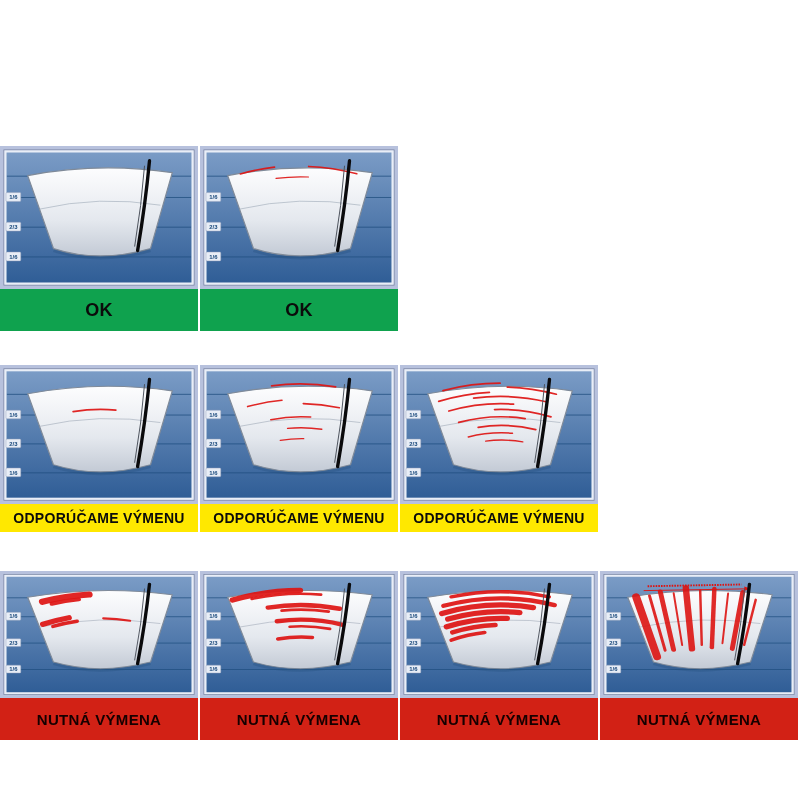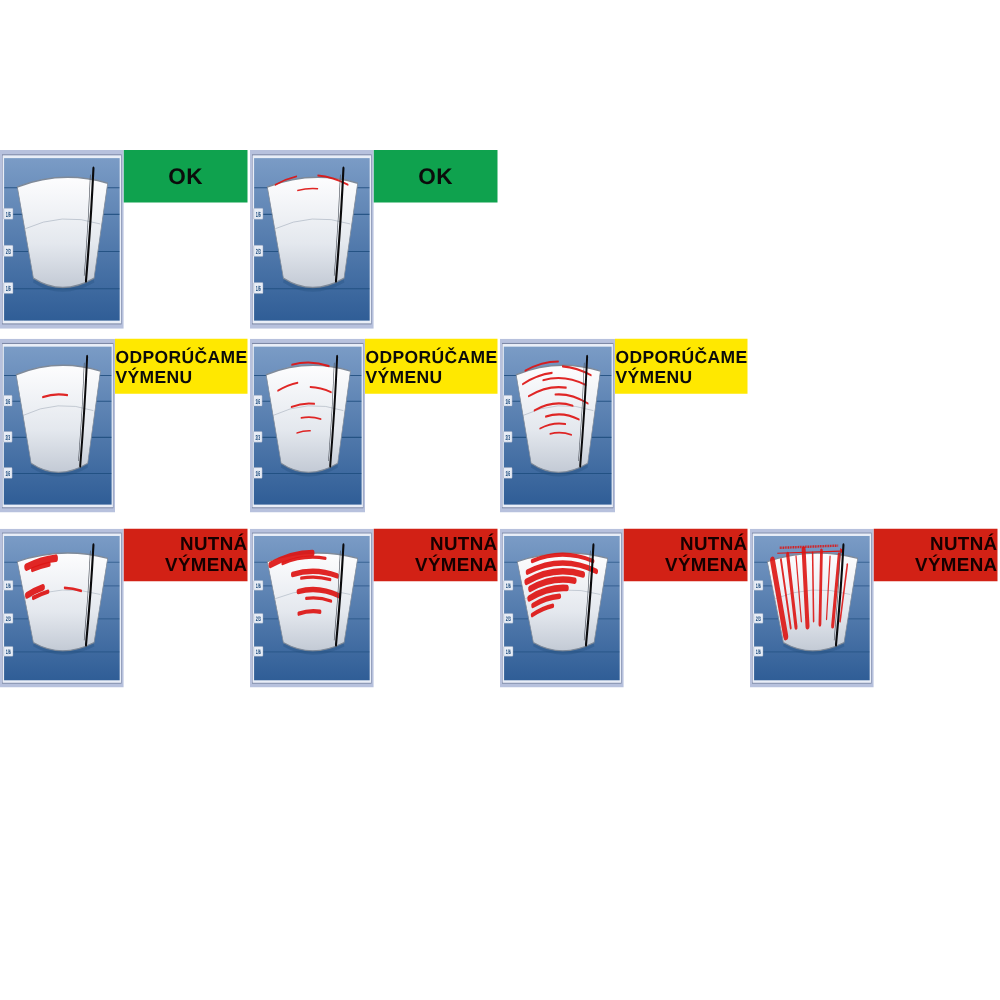--- a/index.html
+++ b/index.html
@@ -7,34 +7,34 @@
     width:800px;height:800px;
     background:#ffffff;
     font-family:"Liberation Sans",sans-serif;
     position:relative;
     overflow:hidden;
   }
   .board{position:absolute;top:120px;left:0;width:800px;}
   .row{display:flex;gap:2px;}
   .row-ok{margin-bottom:8px;}
   .row-recommend{margin-bottom:13px;}
-  .unit{width:198px;display:flex;flex-direction:row;}
+  .unit{width:198px;display:flex;flex-direction:column;margin-top:26px;}
   .panel-svg{width:198px;display:block;}
   .row-ok .panel-svg{height:143px;}
   .row-recommend .panel-svg{height:139px;}
   .row-required .panel-svg{height:127px;}
   .label-bar{
     width:100%;
     display:flex;align-items:center;justify-content:center;
     font-weight:bold;
     letter-spacing:0.3px;
     box-sizing:border-box;
   }
   .row-ok .label-bar{height:42px;font-size:18px;}
-  .row-recommend .label-bar{height:44px;font-size:14px;}
+  .row-recommend .label-bar{height:28px;font-size:14px;}
   .row-required .label-bar{height:42px;font-size:15px;text-align:right;}
 </style>
 </head>
 <body>
 
 <div class="board">
     <div class="row row-ok">
       <div class="unit">
         <svg viewBox="0 0 200 145" preserveAspectRatio="none" class="panel-svg">
           <rect x="0" y="0" width="200" height="145" fill="#b7c1dd"></rect>

